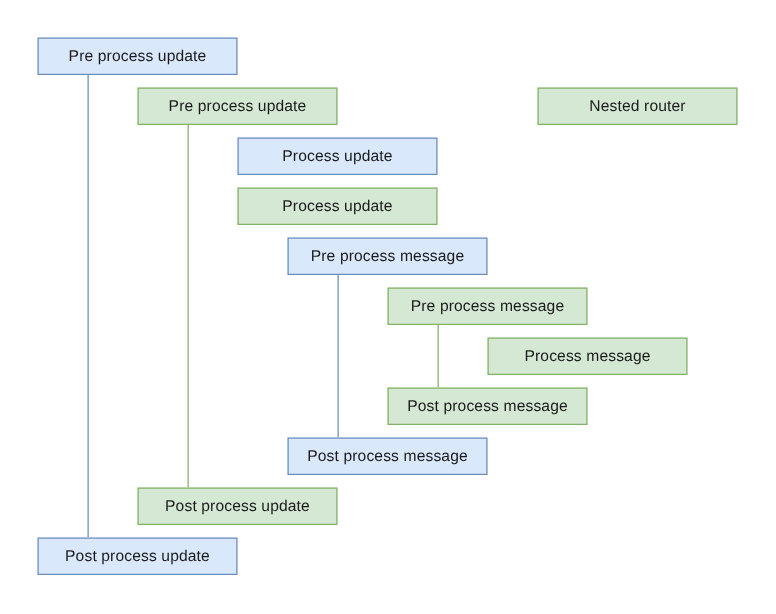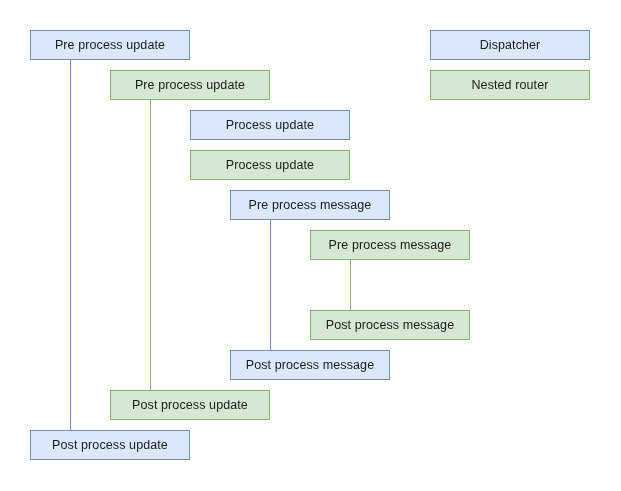--- a/index.html
+++ b/index.html
@@ -62,21 +62,21 @@
   <div class="edge router" style="left: 150px; top: 100px; width: 1px; height: 290px;"></div>
   <div class="edge dispatcher" style="left: 270px; top: 220px; width: 1px; height: 130px;"></div>
   <div class="edge router" style="left: 350px; top: 260px; width: 1px; height: 50px;"></div>
 
   <div class="node dispatcher" style="left: 30px; top: 30px; width: 160px; height: 30px;">Pre process update</div>
   <div class="node router" style="left: 110px; top: 70px; width: 160px; height: 30px;">Pre process update</div>
   <div class="node dispatcher" style="left: 190px; top: 110px; width: 160px; height: 30px;">Process update</div>
   <div class="node router" style="left: 190px; top: 150px; width: 160px; height: 30px;">Process update</div>
   <div class="node dispatcher" style="left: 230px; top: 190px; width: 160px; height: 30px;">Pre process message</div>
   <div class="node router" style="left: 310px; top: 230px; width: 160px; height: 30px;">Pre process message</div>
+  <div class="node router" style="left: 390px; top: 270px; width: 160px; height: 30px;">Process message</div>
   <div class="node router" style="left: 310px; top: 310px; width: 160px; height: 30px;">Post process message</div>
   <div class="node dispatcher" style="left: 230px; top: 350px; width: 160px; height: 30px;">Post process message</div>
   <div class="node router" style="left: 110px; top: 390px; width: 160px; height: 30px;">Post process update</div>
   <div class="node dispatcher" style="left: 30px; top: 430px; width: 160px; height: 30px;">Post process update</div>
 
-  <div class="node dispatcher" style="left: 430px; top: 30px; width: 160px; height: 30px;">Dispatcher</div>
   <div class="node router" style="left: 430px; top: 70px; width: 160px; height: 30px;">Nested router</div>
 
 </div>
 
 </body></html>

